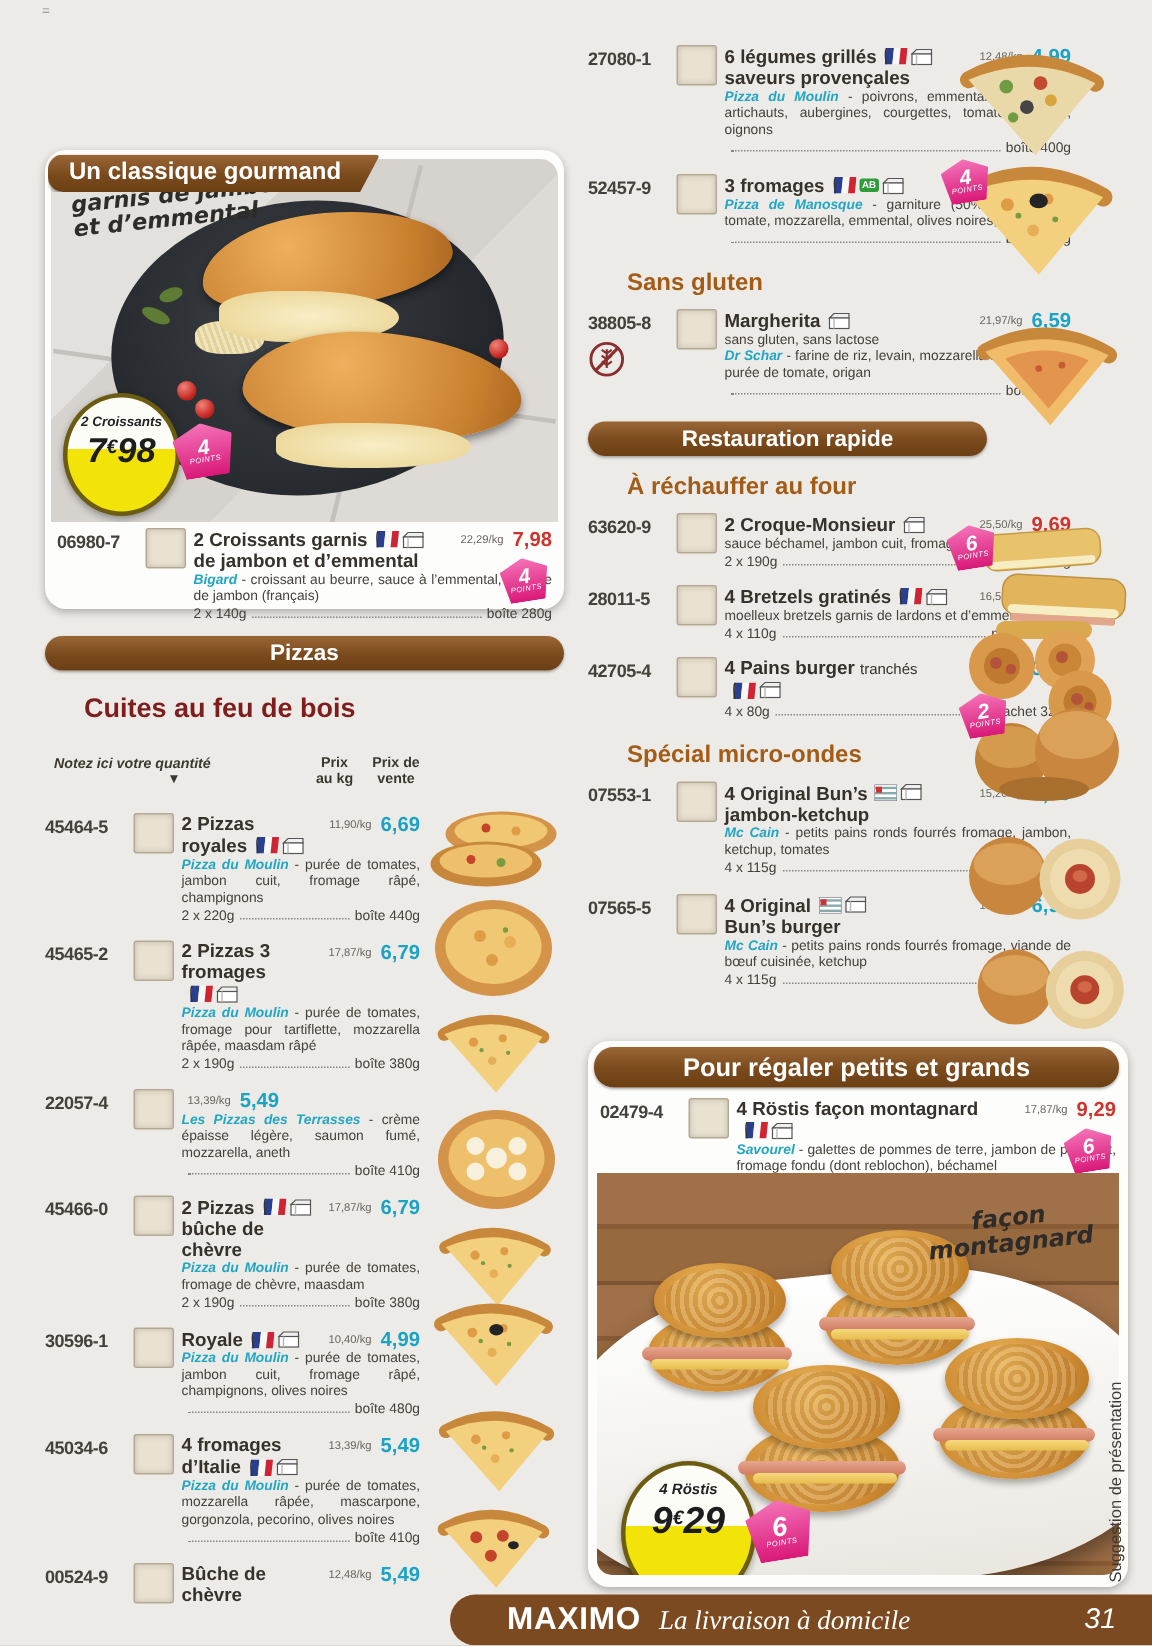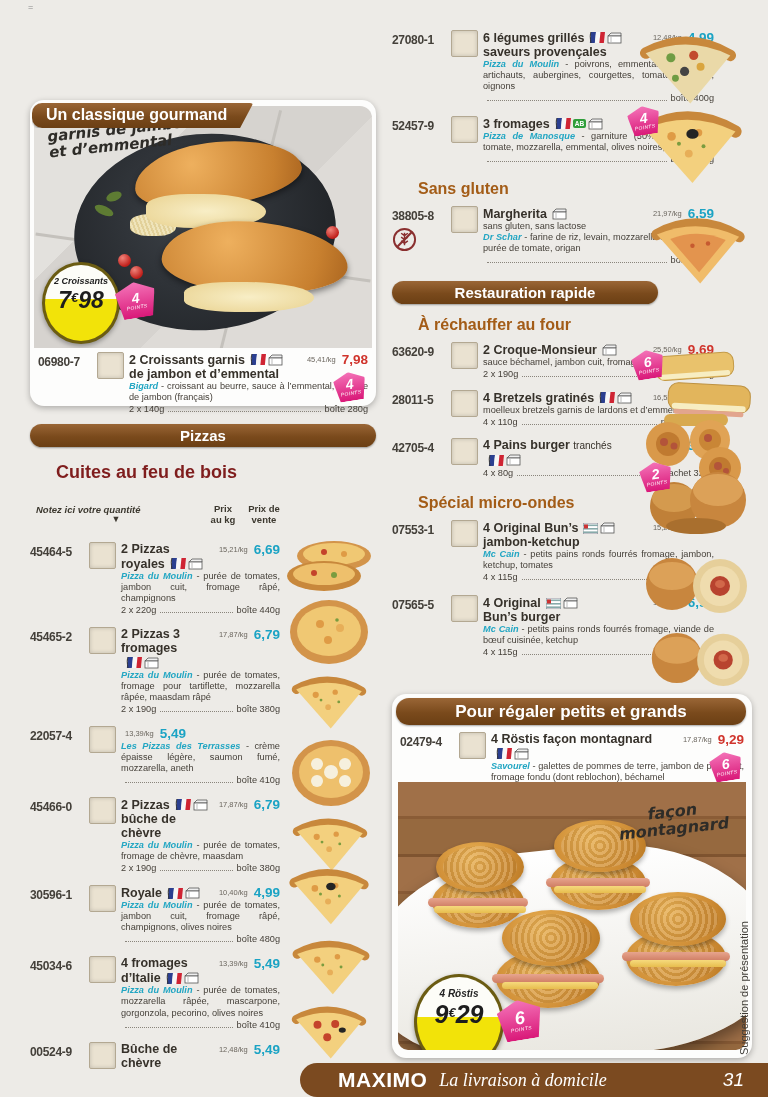--- a/index.html
+++ b/index.html
@@ -155,21 +155,21 @@
                           <rect x="11.5" width="4.5" height="11" fill="#cf2433"></rect>
                         </g>
                         <path d="M2 0 q-1.5 3 0 11" stroke="#333" fill="none"></path>
                       </svg></span><span><svg width="15" height="12" viewBox="0 0 15 12">
                         <path d="M1 4 L4 1 H14 V4 Z" fill="#efefef" stroke="#555" stroke-width=".8"></path>
                         <rect x="1" y="4" width="13" height="7" fill="#fff" stroke="#555" stroke-width=".8"></rect>
                         <line x1="4" y1="4" x2="4" y2="11" stroke="#bbb"></line>
                       </svg></span></span></div>
                 <div class="l2">de jambon et d’emmental</div>
               </div>
-              <span class="pkg">45,41/kg</span>
+              <span class="pkg">22,29/kg</span>
               <span class="pprice red">7,98</span>
             </div>
             <div class="pdesc"><span class="pbrand">Bigard</span> <span>-</span> <span>croissant au beurre, sauce à l’emmental, tranche de jambon (français)</span></div>
             <div class="pline">
               <span>2 x 140g</span>
               <span class="dots"></span>
               <span>boîte 280g</span>
             </div>
           </div>
         </div>
@@ -200,21 +200,21 @@
                         <rect x="7" width="4.5" height="11" fill="#f7f7f7"></rect>
                         <rect x="11.5" width="4.5" height="11" fill="#cf2433"></rect>
                       </g>
                       <path d="M2 0 q-1.5 3 0 11" stroke="#333" fill="none"></path>
                     </svg></span><span><svg width="15" height="12" viewBox="0 0 15 12">
                       <path d="M1 4 L4 1 H14 V4 Z" fill="#efefef" stroke="#555" stroke-width=".8"></path>
                       <rect x="1" y="4" width="13" height="7" fill="#fff" stroke="#555" stroke-width=".8"></rect>
                       <line x1="4" y1="4" x2="4" y2="11" stroke="#bbb"></line>
                     </svg></span></span></div>
             </div>
-            <span class="pkg">15,21/kg</span>
+            <span class="pkg">11,90/kg</span>
             <span class="pprice teal">6,69</span>
           </div>
           <div class="pdesc"><span class="pbrand">Pizza du Moulin</span> <span>-</span> <span>purée de tomates, jambon cuit, fromage râpé, champignons</span></div>
           <div class="pline">
             <span>2 x 220g</span>
             <span class="dots"></span>
             <span>boîte 440g</span>
           </div>
         </div>
       </div>

